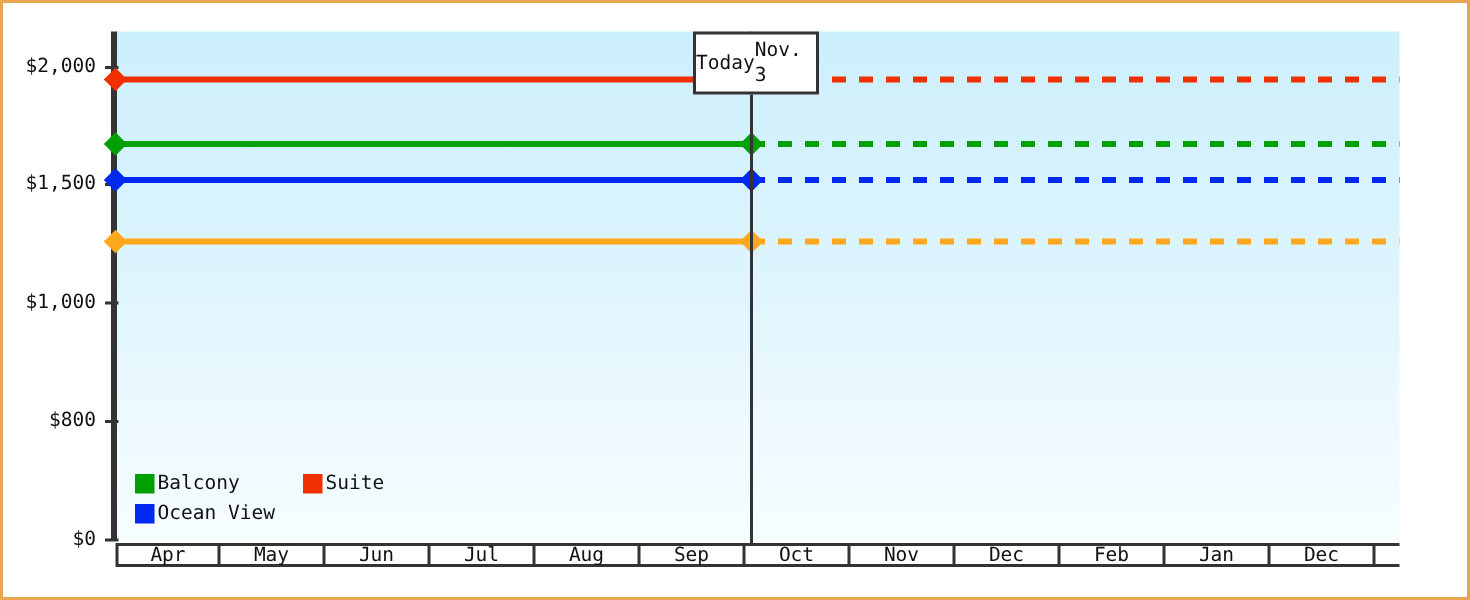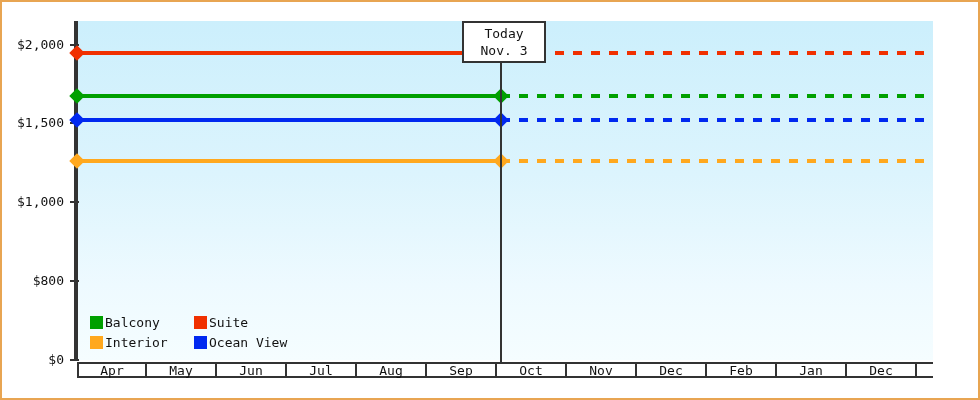--- a/index.html
+++ b/index.html
@@ -128,37 +128,37 @@
   #today-box {
     position: absolute;
     left: 460px;
     top: 19px;
     width: 84px;
     height: 42px;
     box-sizing: border-box;
     border: 2px solid #333333;
     background: #ffffff;
     display: flex;
-    flex-direction: column;
+    flex-direction: row;
     align-items: center;
     justify-content: center;
     line-height: 17px;
     font-size: 13px;
     color: #111111;
   }
 
   
   #legend {
     position: absolute;
     left: 88px;
     top: 310px;
     display: grid;
     grid-template-columns: 100px auto;
     grid-auto-rows: 20px;
-    column-gap: 4px;
+    column-gap: 12px;
   }
   .legend-entry {
     display: flex;
     align-items: center;
     font-size: 13px;
     color: #111111;
     white-space: nowrap;
   }
   .legend-swatch {
     width: 13px;
@@ -219,24 +219,20 @@
   <div id="legend">
       <div class="legend-entry">
         <span class="legend-swatch" style="background: rgb(0, 160, 0);"></span>
         <span>Balcony</span>
       </div>
       <div class="legend-entry">
         <span class="legend-swatch" style="background: rgb(240, 48, 0);"></span>
         <span>Suite</span>
       </div>
       <div class="legend-entry">
-        <span class="legend-swatch" style="background: rgb(255, 168, 30);"></span>
-        <span>Interior</span>
-      </div>
-      <div class="legend-entry">
         <span class="legend-swatch" style="background: rgb(0, 40, 240);"></span>
         <span>Ocean View</span>
       </div>
     </div>
 
   <div id="x-axis-band">
       <div class="x-cell">Apr</div>
       <div class="x-cell">May</div>
       <div class="x-cell">Jun</div>
       <div class="x-cell">Jul</div>

